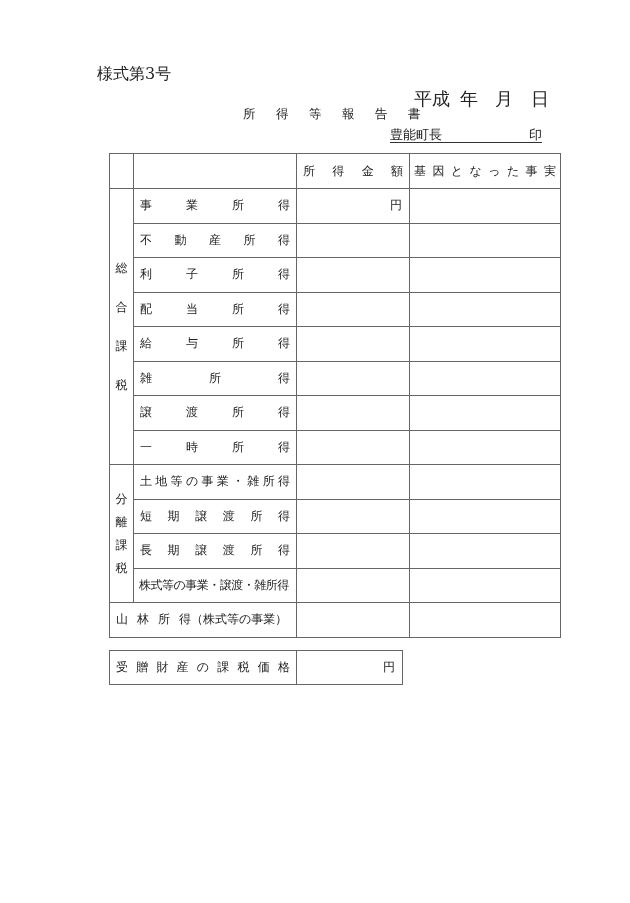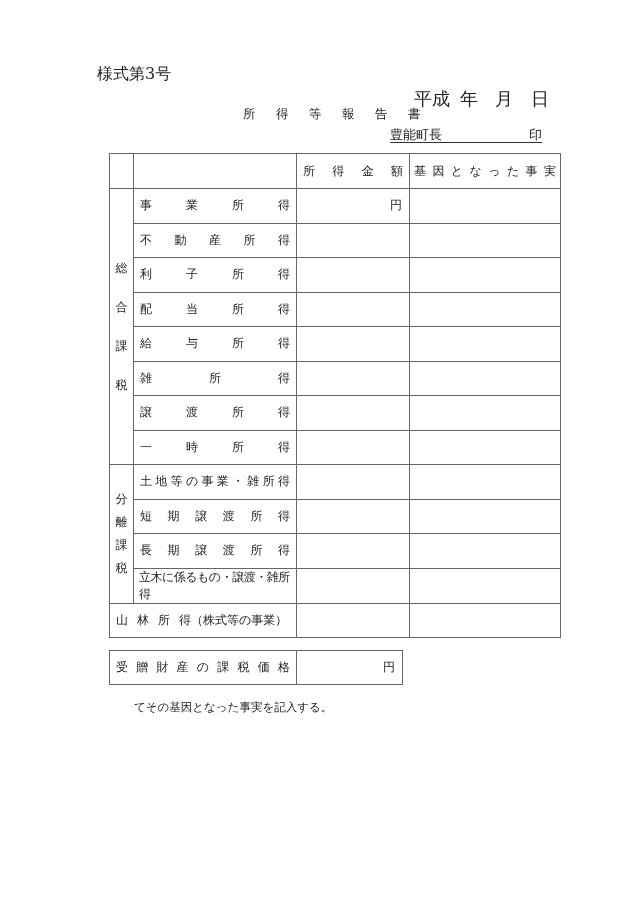--- a/index.html
+++ b/index.html
@@ -238,21 +238,21 @@
             <span>所</span>
             <span>得</span>
           </div>
         </td>
     <td class="c2"></td>
     <td class="c3"></td>
   </tr>
   <tr class="row">
     <td class="c1">
           <div class="spread" style="padding:0 5px;letter-spacing:-0.5px">
-            <span>立木に係るもの・譲渡・雑所得</span>
+            <span>株式等の事業・譲渡・雑所得</span>
           </div>
         </td>
     <td class="c2"></td>
     <td class="c3"></td>
   </tr>
 
   <tr class="row">
     <td colspan="2">
       <div style="display:flex;gap:9px;padding:0 6px">
             <span>山</span>
@@ -282,14 +282,13 @@
             <span>価</span>
             <span>格</span>
           </div>
     </td>
     <td class="yen" style="width:98px">円</td>
   </tr>
 </tbody>
   </table>
 
 <div class="abs note">
-  <div class="l2">てその基因となった事実を記入する。</div>
 </div>
 
 </body></html>

